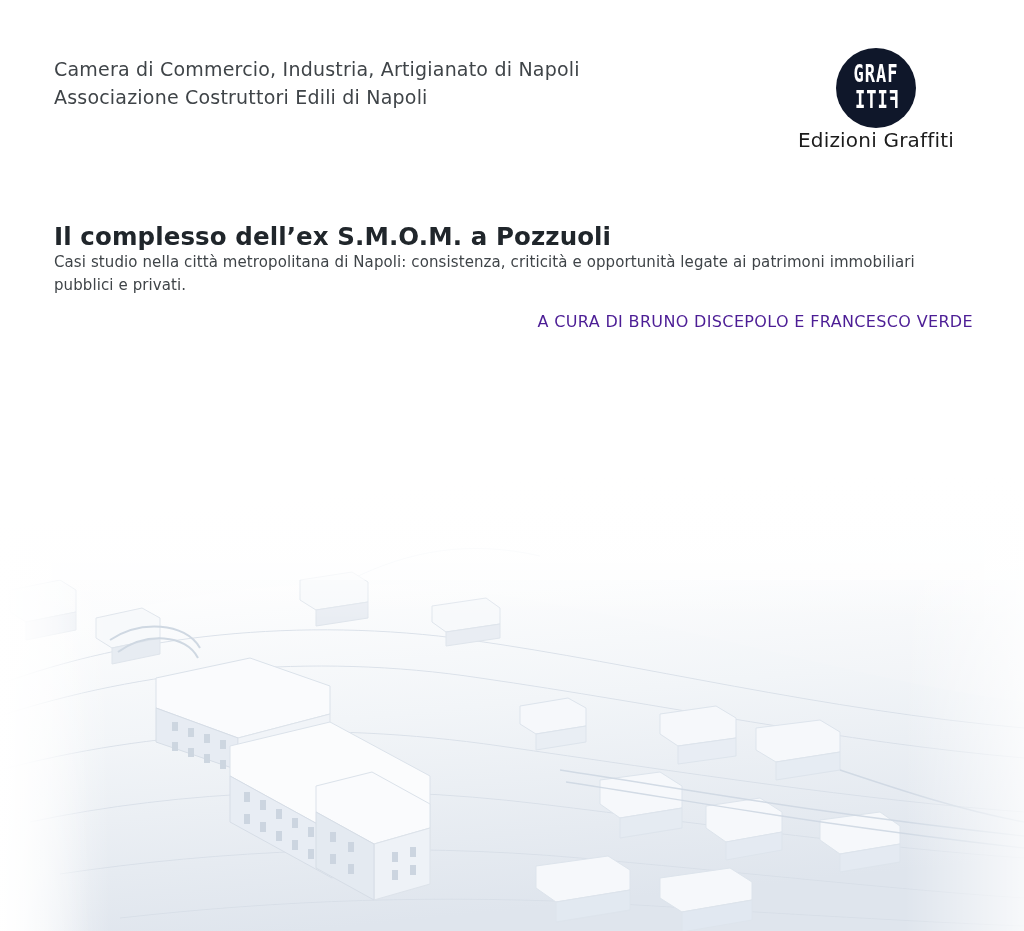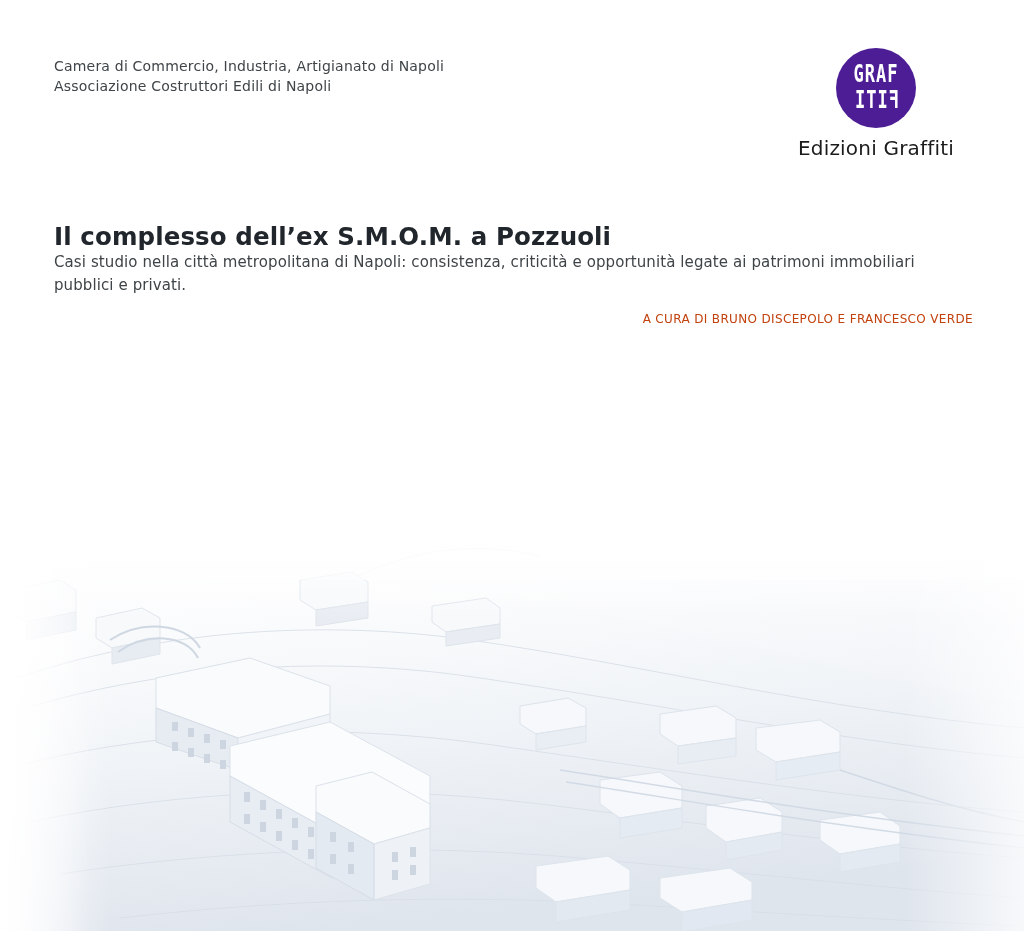--- a/index.html
+++ b/index.html
@@ -17,40 +17,40 @@
     overflow: hidden;
     background: #ffffff;
   }
 
   
   .org-block {
     position: absolute;
     left: 54px;
     top: 56px;
     color: #3f4448;
-    font-size: 14px;
+    font-size: 19px;
     line-height: 1.45;
     letter-spacing: 0.2px;
     font-family: "DejaVu Sans", sans-serif;
   }
   .org-line { white-space: nowrap; }
 
   
   .publisher {
     position: absolute;
     right: 48px;
     top: 48px;
     width: 200px;
     text-align: center;
   }
   .logo-circle {
     width: 80px;
     height: 80px;
     border-radius: 50%;
-    background: #4c1d95;
+    background: #0f172a;
     margin: 0 auto;
     position: relative;
     overflow: hidden;
   }
   .logo-bars {
     position: absolute;
     inset: 0;
     display: flex;
     align-items: center;
     justify-content: center;
@@ -64,21 +64,21 @@
     line-height: 1.05;
     transform: scaleY(1.45);
     text-align: center;
   }
   .logo-word span { display: block; }
   .logo-word .l2 {
     transform: scaleX(-1);
     display: block;
   }
   .publisher-name {
-    margin-top: 8px;
+    margin-top: 0;
     font-size: 20px;
     color: #1b1b1b;
     letter-spacing: 0.2px;
     font-family: "DejaVu Sans", sans-serif;
   }
 
   
   .title-block {
     position: absolute;
     left: 54px;
@@ -96,22 +96,22 @@
   .subtitle {
     font-size: 15px;
     color: #3f4448;
     line-height: 1.55;
     letter-spacing: 0.1px;
     margin: 0;
     max-width: 920px;
   }
   .editors {
     margin-top: 14px;
-    font-size: 12px;
-    color: #c2410c;
+    font-size: 16px;
+    color: #4c1d95;
     letter-spacing: 0.35px;
     text-align: right;
     padding-right: 6px;
   }
 
   
   .cover-art {
     position: absolute;
     left: 0;
     top: 470px;

